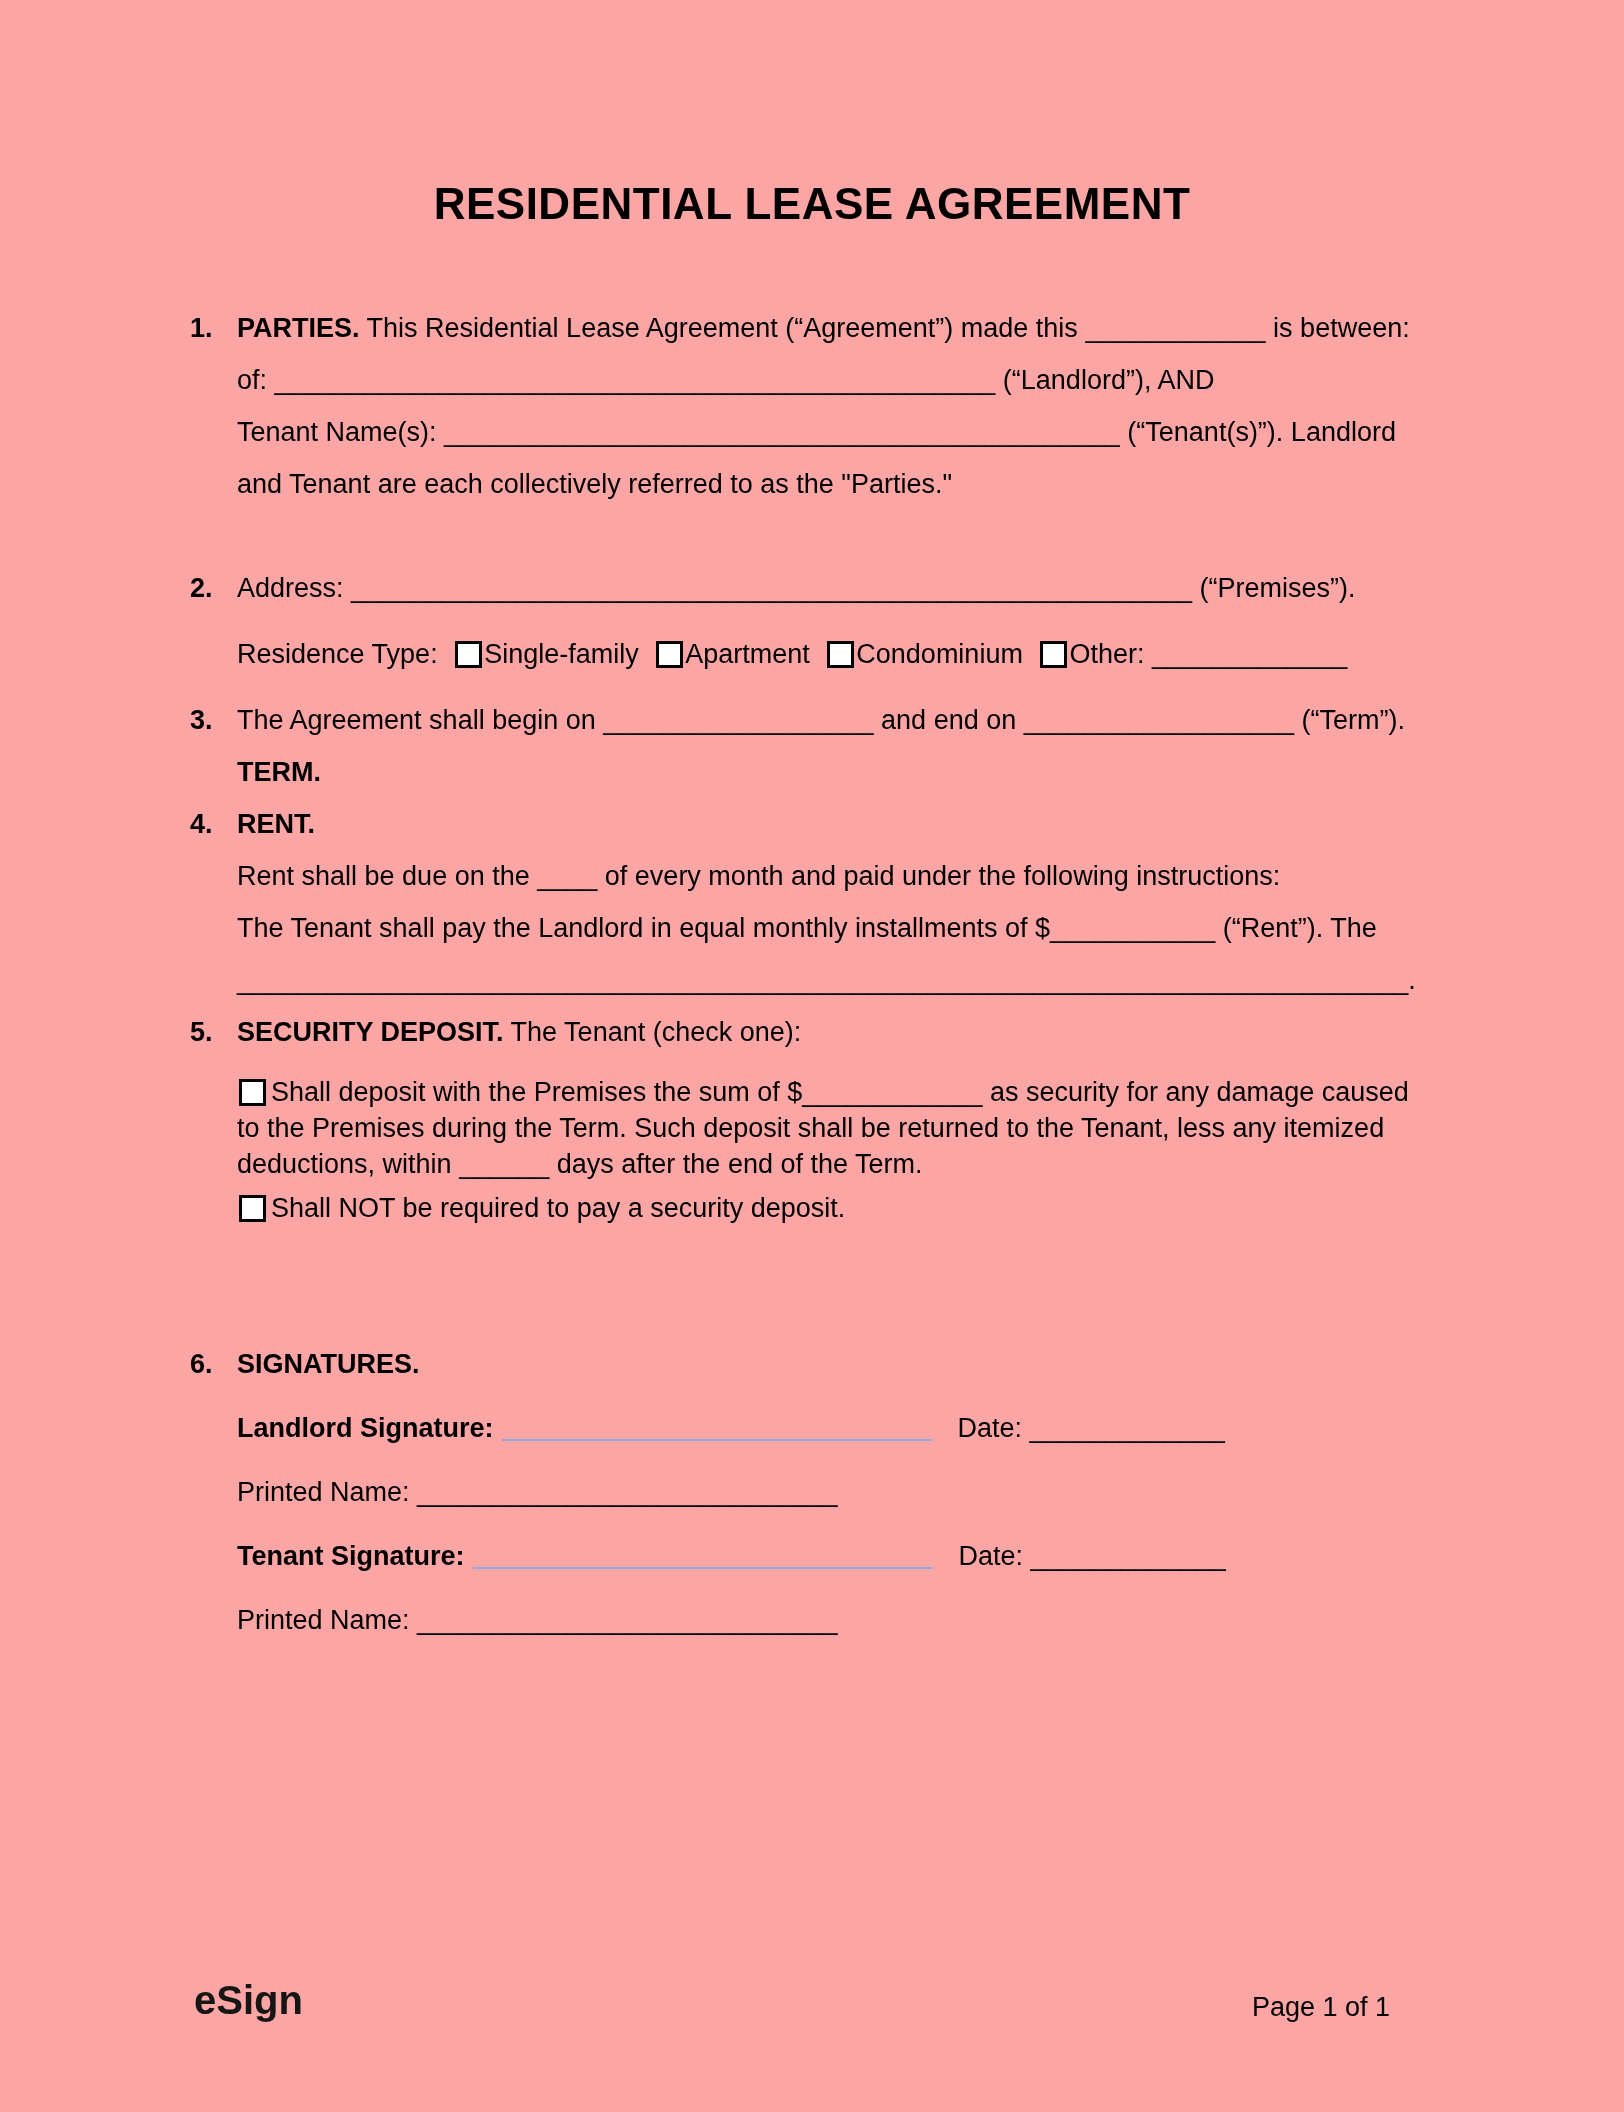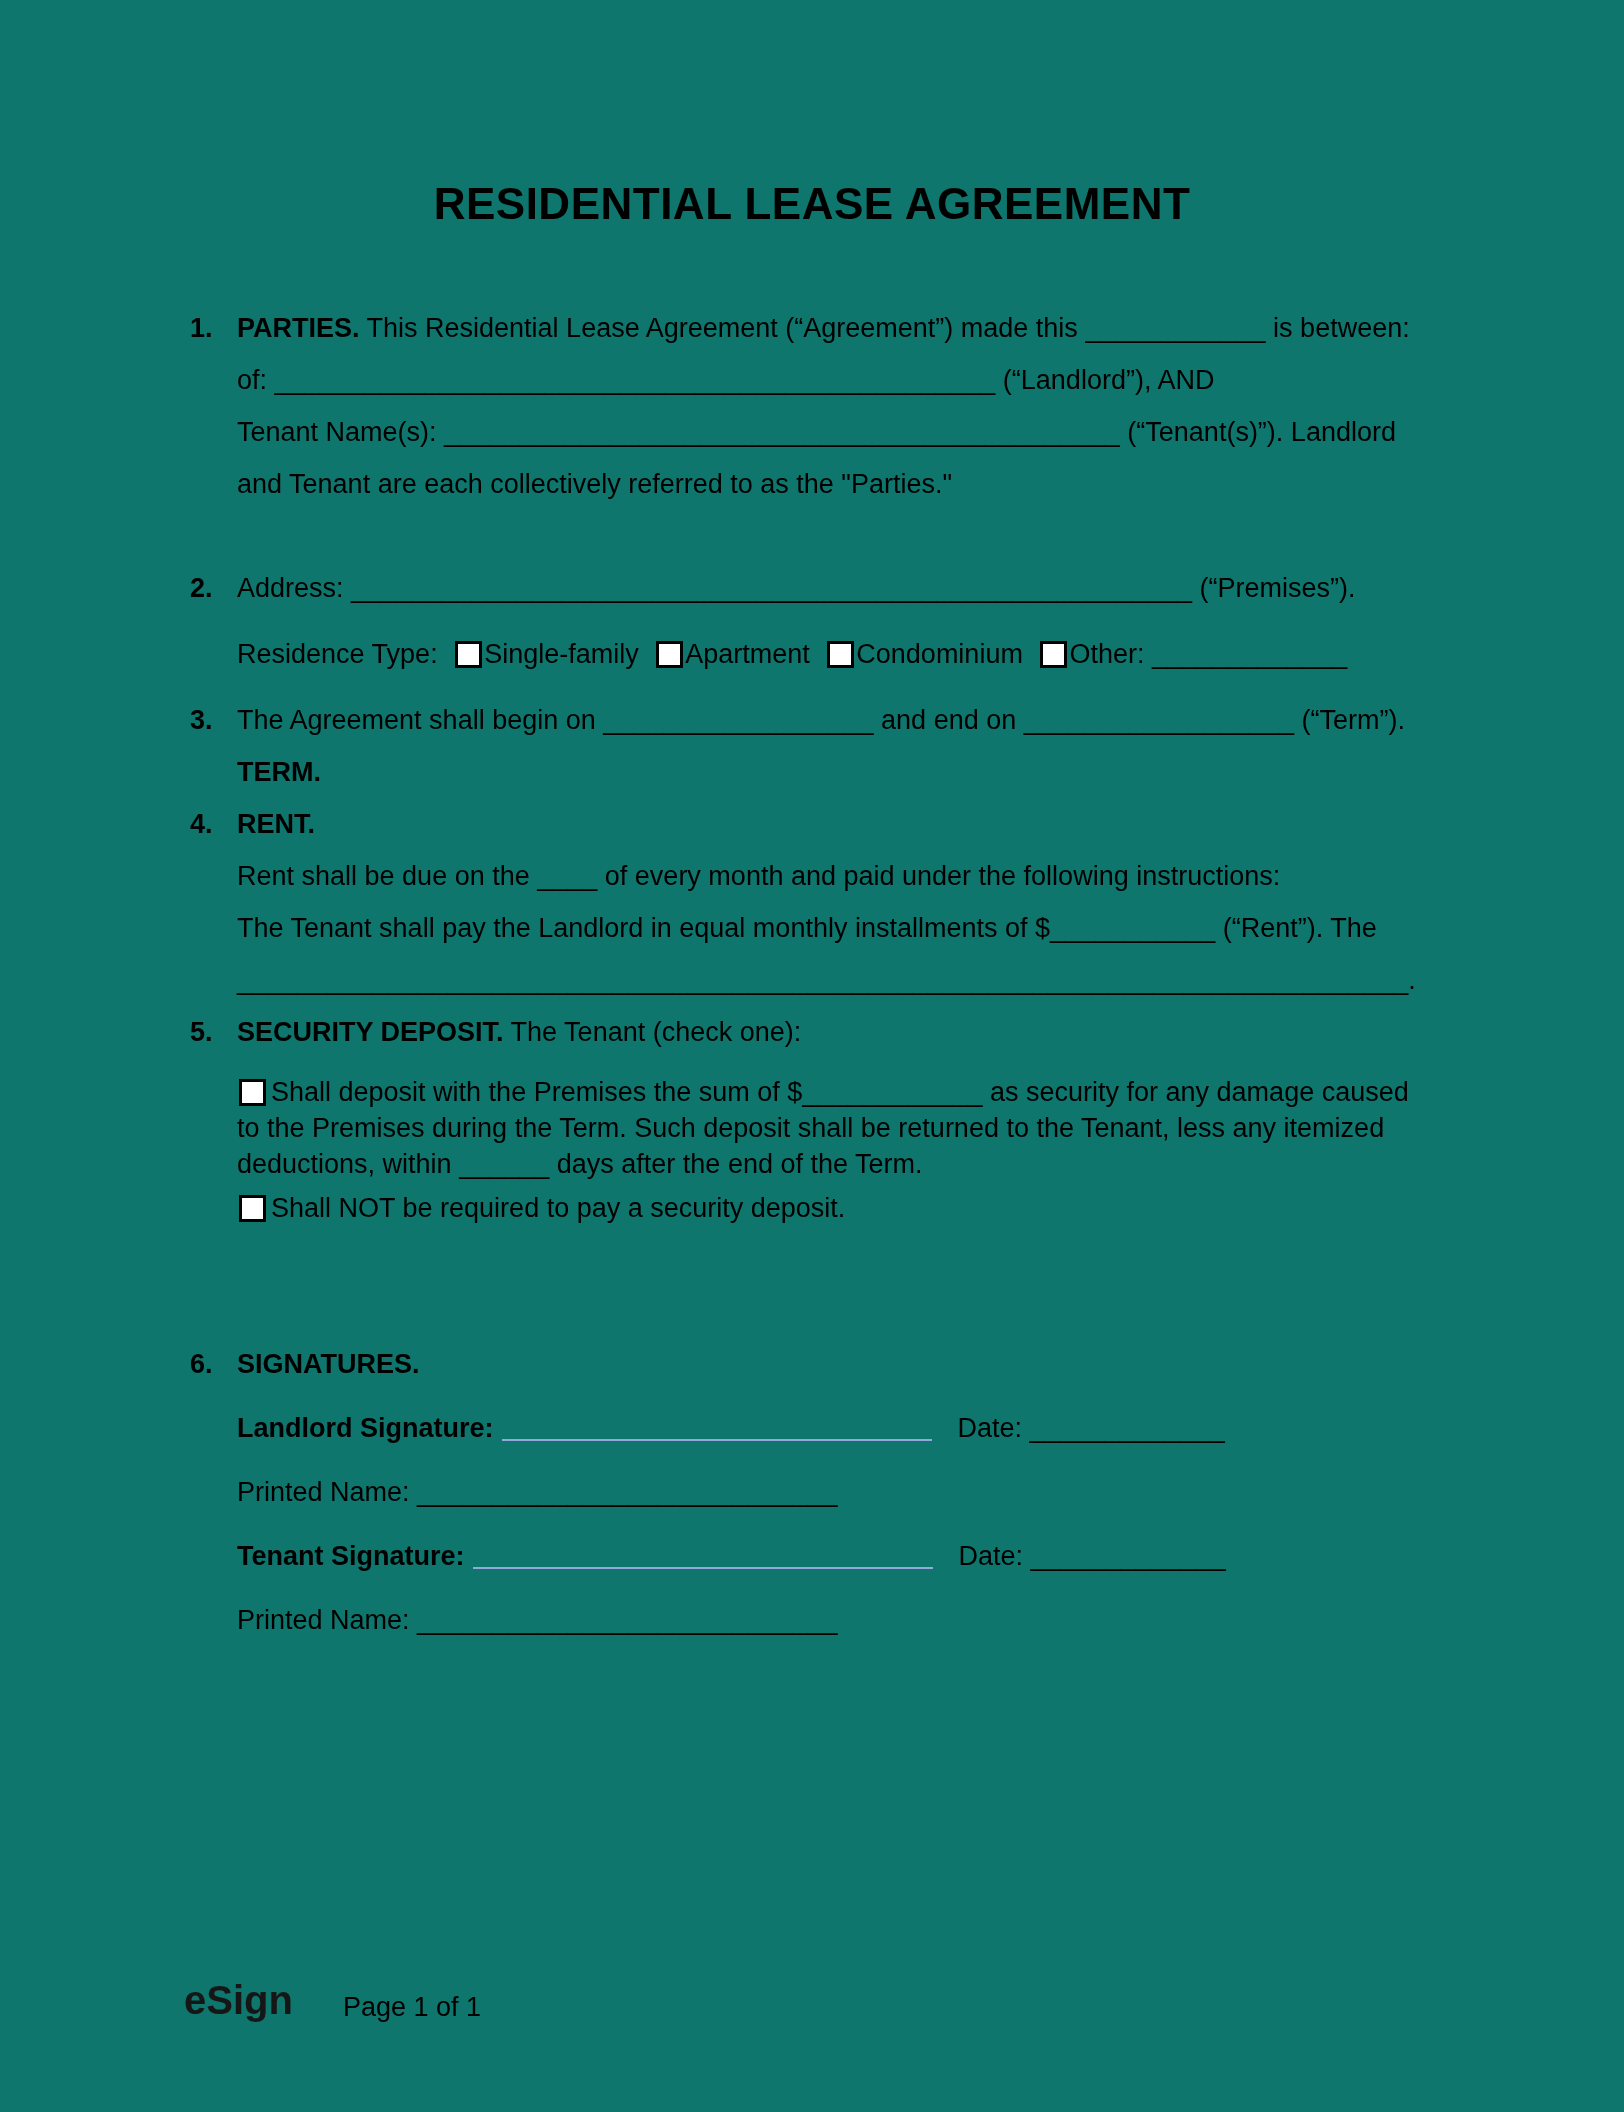--- a/index.html
+++ b/index.html
@@ -1,21 +1,21 @@
 <!DOCTYPE html>
 <html><head>
 <meta charset="utf-8">
 <style>
   * { box-sizing: border-box; }
   html, body { margin: 0; padding: 0; background: #ffffff; }
   .page {
     position: relative;
     width: 1624px;
     height: 2112px;
-    background: #0f766e;
+    background: #fca5a5;
     font-family: "Liberation Sans", "DejaVu Sans", sans-serif;
     font-size: 27px;
     color: #000000;
     overflow: hidden;
   }
   .content { padding: 178px 190px 0 190px; }
   .title {
     text-align: center;
     font-size: 44px;
     font-weight: bold;
@@ -53,24 +53,25 @@
     width: 430px;
     height: 30px;
     border-bottom: 2px solid #93a9db;
     vertical-align: -4px;
     margin: 0 26px 0 8px;
   }
   .sigline.tenant { width: 460px; }
   .sig { margin-top: 12px; }
   .footer {
     position: absolute;
-    left: 184px;
+    left: 194px;
     right: 234px;
     top: 1978px;
     display: flex;
+    justify-content: space-between;
     align-items: flex-end;
     gap: 24px;
   }
   .brand { font-weight: bold; font-size: 40px; color: #161616; }
   .pagenum { font-size: 27px; color: #000; margin-left: 26px; }
 </style>
 </head>
 <body>
 
 <div class="page">

